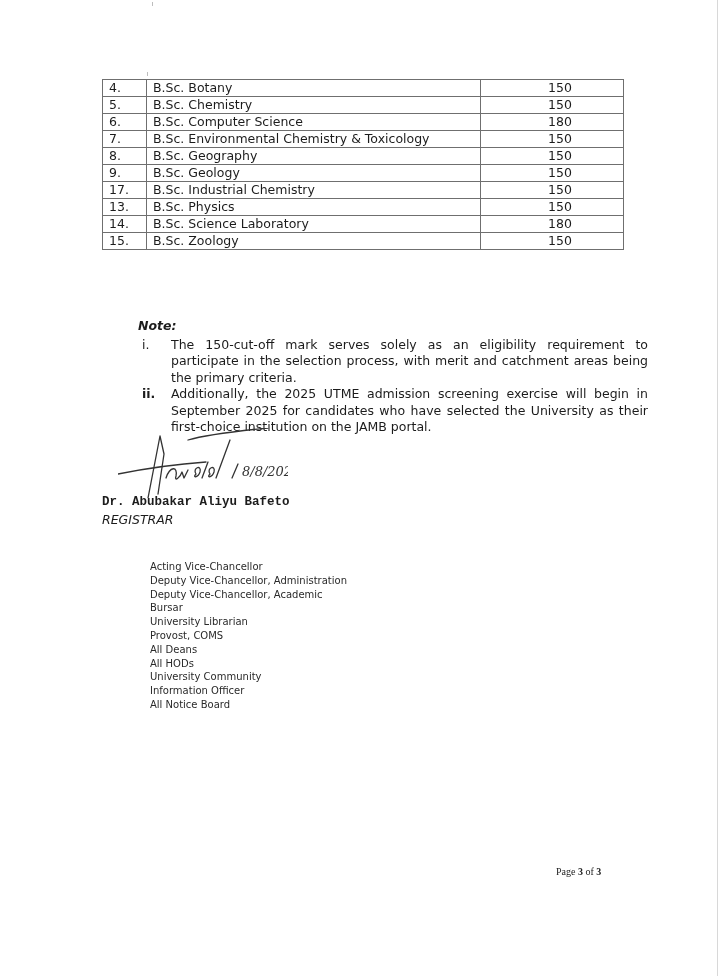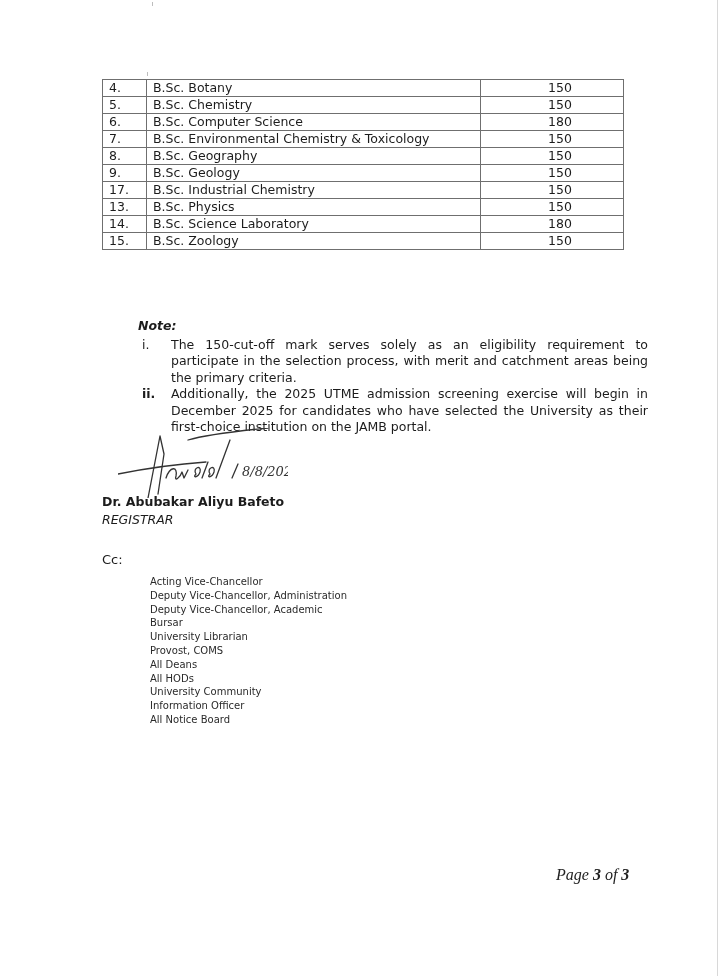--- a/index.html
+++ b/index.html
@@ -22,28 +22,28 @@
     table.cutoff td.mark { text-align: center; padding-left: 16px; }
 
     .note { position: absolute; left: 102px; top: 318px; width: 510px; font-size: 12.5px; line-height: 16.5px; margin-left: 36px; }
     .note-title { font-weight: bold; font-style: italic; margin: 0 0 2px 0; }
     .note-item { position: relative; padding-left: 33px; text-align: justify; text-align-last: left; }
     .note-item .num { position: absolute; left: 4px; top: 0; width: 22px; text-align: right; padding-right: 6px; }
     .note-item .num.two { left: 4px; font-weight: bold; }
 
     .signature { position: absolute; left: 118px; top: 428px; width: 170px; height: 70px; }
     .signatory { position: absolute; left: 102px; top: 493px; font-size: 12.5px; line-height: 18px; }
-    .sig-name { font-weight: bold; }
+    .sig-name { font-weight: bold; font-family: Liberation Mono, monospace; }
     .sig-title { font-weight: normal; font-style: italic; }
 
     .cc { position: absolute; left: 102px; top: 552px; font-size: 12.5px; }
     .cc-label { font-size: 13px; margin: 0 0 4px 0; }
     .cc-list { list-style: none; margin: 8px; padding: 0 0 0 40px; font-size: 10px; line-height: 13.8px; color: #2a2a2a; }
 
-    .page-number { position: absolute; left: 556px; top: 866px; font-family: "Liberation Serif", serif; font-size: 16px; color: #222; font-style: italic; }
+    .page-number { position: absolute; left: 556px; top: 866px; font-family: "Liberation Serif", serif; font-size: 10px; color: #222; }
     .page-number b { font-weight: bold; }
   </style>
 </head>
 <body>
 
 <div class="page-edge"></div>
 <div class="speck" style="left:152px;top:2px;"></div>
 <div class="speck" style="left:147px;top:72px;"></div>
 
 <table class="cutoff">
@@ -102,21 +102,21 @@
 </table>
 
 <div class="note">
   <div class="note-title">Note:</div>
   <div class="note-item">
     <span class="num">i.</span>
     <span>The 150-cut-off mark serves solely as an eligibility requirement to participate in the selection process, with merit and catchment areas being the primary criteria.</span>
   </div>
   <div class="note-item">
     <span class="num two">ii.</span>
-    <span>Additionally, the 2025 UTME admission screening exercise will begin in December 2025 for candidates who have selected the University as their first-choice institution on the JAMB portal.</span>
+    <span>Additionally, the 2025 UTME admission screening exercise will begin in September 2025 for candidates who have selected the University as their first-choice institution on the JAMB portal.</span>
   </div>
 </div>
 
 <svg class="signature" viewBox="0 0 170 70">
   <g fill="none" stroke="#333" stroke-width="1.3" stroke-linecap="round" stroke-linejoin="round">
     <path d="M0 46 C 30 40, 60 36, 88 34"></path>
     <path d="M30 70 L 42 8 L 46 26 L 40 66"></path>
     <path d="M70 12 C 90 6, 130 2, 150 0"></path>
     <path d="M48 50 C 52 38, 60 38, 58 48 C 56 54, 62 50, 64 44 L 66 50 L 70 42"></path>
     <path d="M78 46 C 74 40, 84 36, 82 44 C 80 50, 74 50, 78 46"></path>
@@ -127,21 +127,20 @@
   </g>
   <text x="124" y="48" font-family="DejaVu Serif, serif" font-style="italic" font-size="13" fill="#333">8/8/2025</text>
 </svg>
 
 <div class="signatory">
   <div class="sig-name">Dr. Abubakar Aliyu Bafeto</div>
   <div class="sig-title">REGISTRAR</div>
 </div>
 
 <div class="cc">
-  <div class="cc-label">Cc:</div>
   <ul class="cc-list" id="cc-list">
       <li>Acting Vice-Chancellor</li>
       <li>Deputy Vice-Chancellor, Administration</li>
       <li>Deputy Vice-Chancellor, Academic</li>
       <li>Bursar</li>
       <li>University Librarian</li>
       <li>Provost, COMS</li>
       <li>All Deans</li>
       <li>All HODs</li>
       <li>University Community</li>

